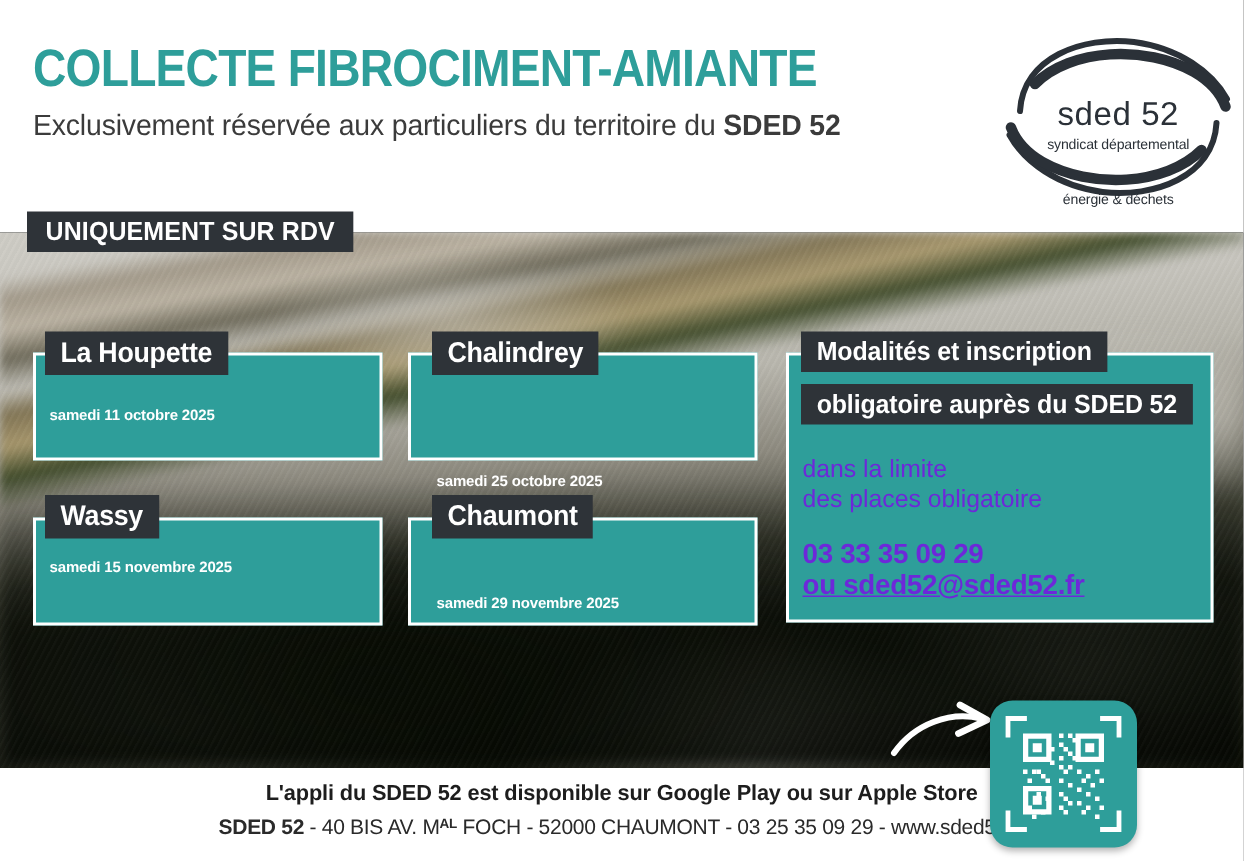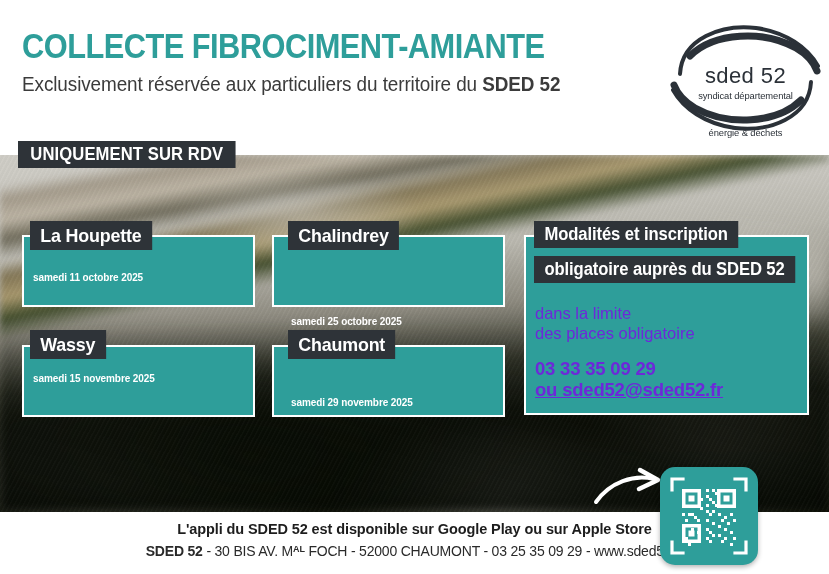--- a/index.html
+++ b/index.html
@@ -401,14 +401,14 @@
           <rect x="40" y="31" width="3" height="3"></rect>
         <rect x="40" y="40" width="3" height="3"></rect>
           <rect x="55" y="37" width="3" height="3"></rect>
       </g>
     </svg>
   </div>
 </div>
 
 <div class="footer">
   <div class="foot1">L'appli du SDED 52 est disponible sur Google Play ou sur Apple Store</div>
-  <div class="foot2"><b>SDED 52</b><span> - 30 BIS AV. M</span><sup>AL</sup><span> FOCH - 52000 CHAUMONT - 03 25 35 09 29 - www.sded52.fr</span></div>
+  <div class="foot2"><b>SDED 52</b><span> - 40 BIS AV. M</span><sup>AL</sup><span> FOCH - 52000 CHAUMONT - 03 25 35 09 29 - www.sded52.fr</span></div>
 </div>
 
 </body></html>

